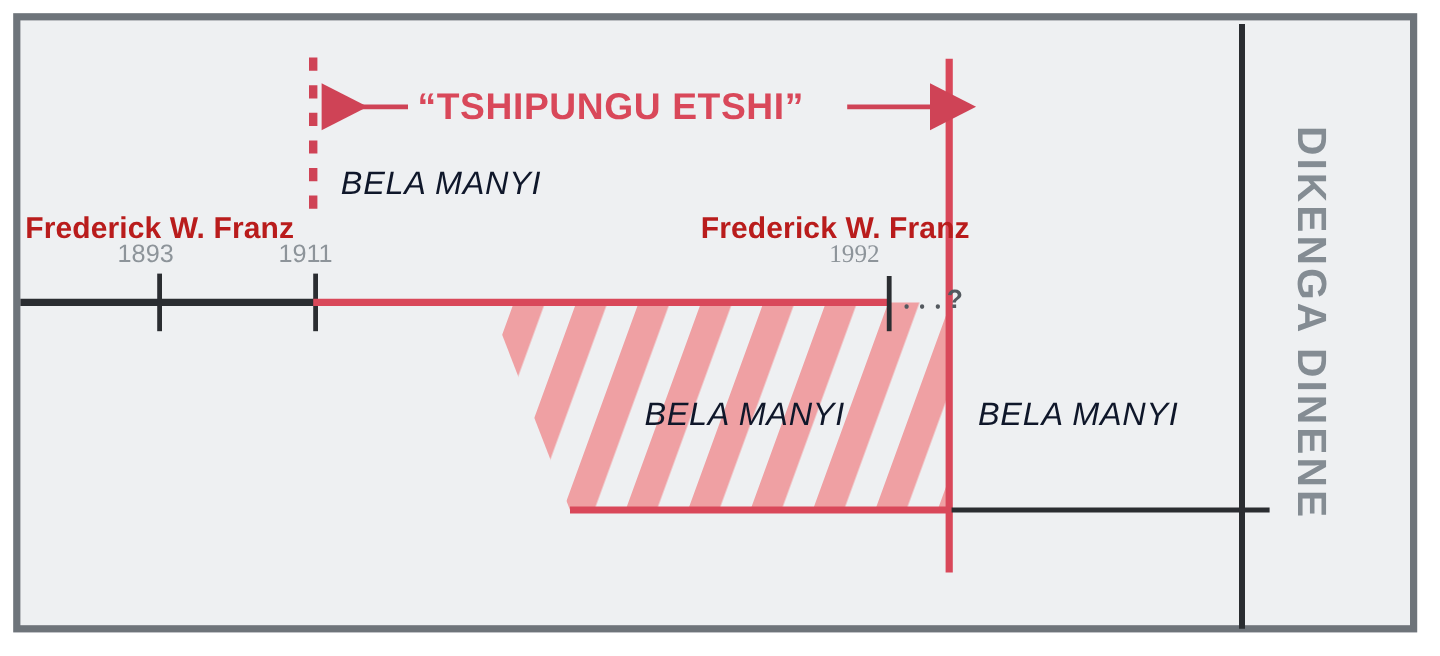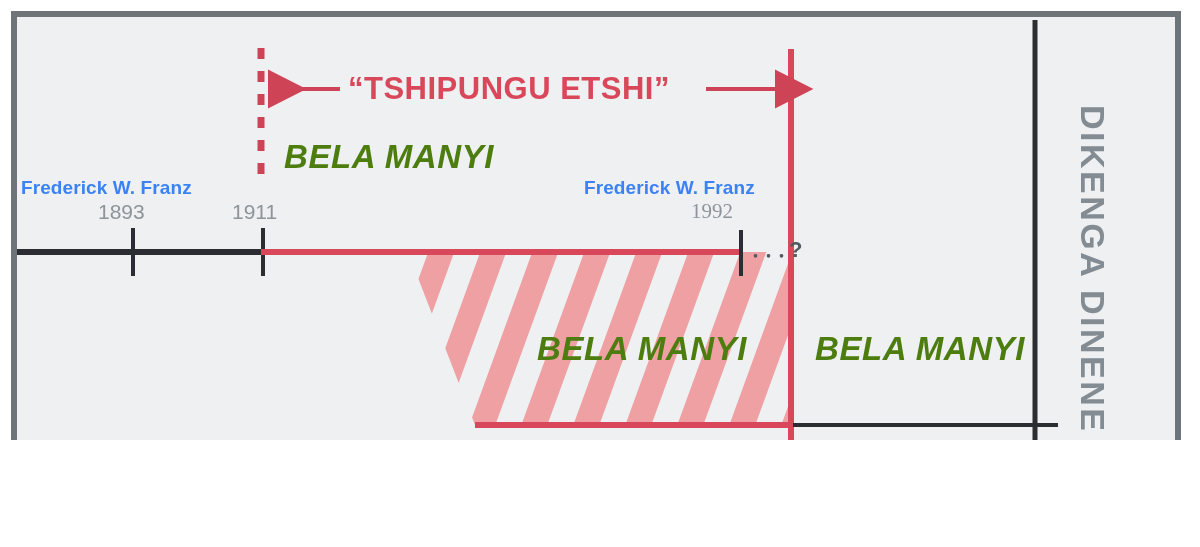--- a/index.html
+++ b/index.html
@@ -7,21 +7,21 @@
     margin: 0;
     padding: 0;
     background: #ffffff;
   }
   body {
     font-family: "Liberation Sans", sans-serif;
   }
   #canvas {
     position: relative;
     width: 1200px;
-    height: 440px;
+    height: 547px;
     background: #ffffff;
     overflow: hidden;
   }
   #frame {
     position: absolute;
     left: 11px;
     top: 11px;
     width: 1170px;
     height: 516px;
     box-sizing: border-box;
@@ -41,30 +41,30 @@
     line-height: 1;
   }
   
   .title-red {
     font-size: 31px;
     font-weight: bold;
     color: #d9485a;
     letter-spacing: 0.5px;
   }
   .bela {
-    font-size: 33px;
+    font-size: 27px;
     font-style: italic;
-    font-weight: 700;
-    color: #4d7c0f;
+    font-weight: 400;
+    color: #0f172a;
     letter-spacing: 0.6px;
   }
   .name-lbl {
-    font-size: 19px;
+    font-size: 25px;
     font-weight: bold;
-    color: #3b82f6;
+    color: #b91c1c;
     letter-spacing: 0.1px;
   }
   .year-lbl {
     font-size: 21px;
     font-weight: normal;
     color: #8d949a;
     text-align: center;
   }
   .dots-q {
     font-size: 22px;

